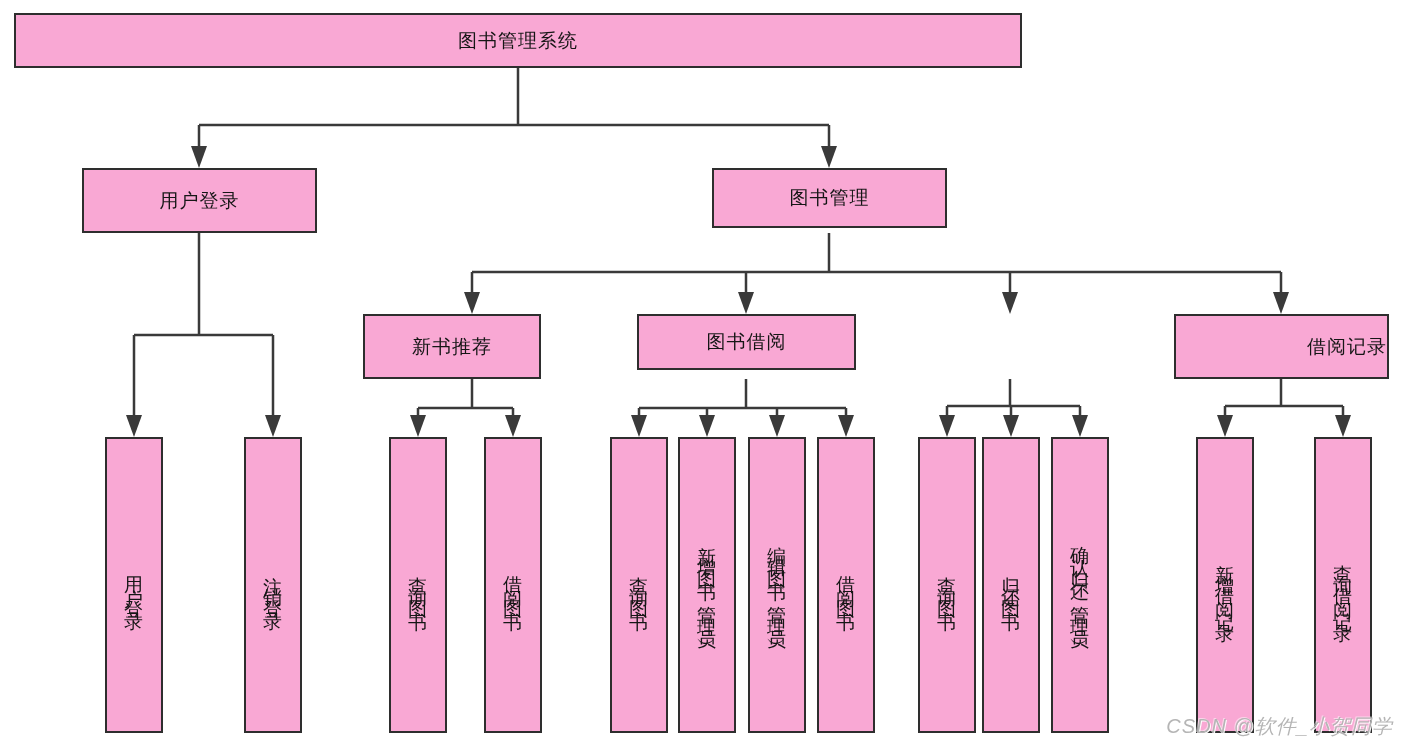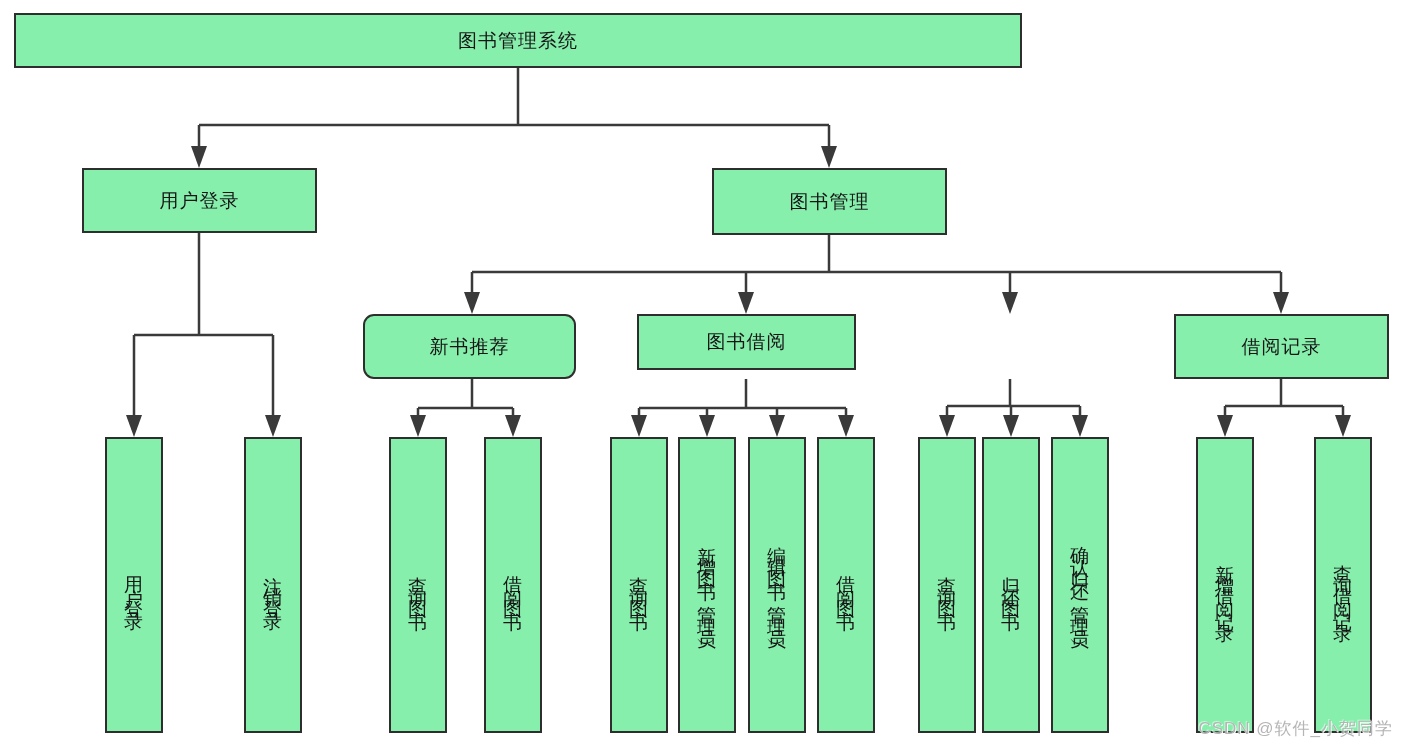--- a/index.html
+++ b/index.html
@@ -13,46 +13,47 @@
   }
   .connectors {
     position: absolute;
     left: 0; top: 0;
     width: 1405px; height: 747px;
     z-index: 1;
   }
   .node {
     position: absolute;
     box-sizing: border-box;
-    background: #86efac;
+    background: #f9a8d4;
     border: 2px solid #2e2e2e;
     display: flex;
     align-items: center;
     justify-content: center;
     color: #161616;
     z-index: 2;
   }
   .hbox { font-size: 19px; letter-spacing: 1px; }
   .leaf span {
     writing-mode: vertical-rl;
     text-orientation: mixed;
     font-size: 19px;
     letter-spacing: 12px;
     line-height: 1;
     color: #161616;
   }
   .watermark {
     position: absolute;
     right: 12px;
     bottom: 7px;
-    font-size: 17px;
+    font-size: 20px;
     color: #b5b5b5;
     text-shadow: 1px 1px 0 rgba(255,255,255,0.95), -1px -1px 0 rgba(255,255,255,0.5);
     z-index: 3;
     letter-spacing: 1px;
+    font-style: italic;
   }
 </style>
 </head>
 <body>
 
 <div class="canvas">
 
   <svg class="connectors" viewBox="0 0 1405 747" xmlns="http://www.w3.org/2000/svg">
     <g stroke="#3a3a3a" stroke-width="2.5" fill="none">
 
@@ -96,31 +97,31 @@
     </g>
   </svg>
 
   <div class="node hbox" style="left:14px; top:13px; width:1008px; height:55px;">
     <span>图书管理系统</span>
   </div>
 
   <div class="node hbox" style="left:82px; top:168px; width:235px; height:65px;">
     <span>用户登录</span>
   </div>
-  <div class="node hbox" style="left:712px; top:168px; width:235px; height:67px;">
+  <div class="node hbox" style="left:712px; top:168px; width:235px; height:60px;">
     <span>图书管理</span>
   </div>
 
-  <div class="node hbox" style="left:363px; top:314px; width:213px; height:65px;border-radius:11px;">
+  <div class="node hbox" style="left:363px; top:314px; width:178px; height:65px;">
     <span>新书推荐</span>
   </div>
   <div class="node hbox" style="left:637px; top:314px; width:219px; height:56px;">
     <span>图书借阅</span>
   </div>
-  <div class="node hbox" style="left:1174px; top:314px; width:215px; height:65px;">
+  <div class="node hbox" style="left:1174px; top:314px; width:215px; height:65px;justify-content:flex-end;">
     <span>借阅记录</span>
   </div>
 
   <div class="node leaf" style="left:105px; top:437px; width:58px; height:296px;">
     <span>用户登录</span>
   </div>
   <div class="node leaf" style="left:244px; top:437px; width:58px; height:296px;">
     <span>注销登录</span>
   </div>
   <div class="node leaf" style="left:389px; top:437px; width:58px; height:296px;">

